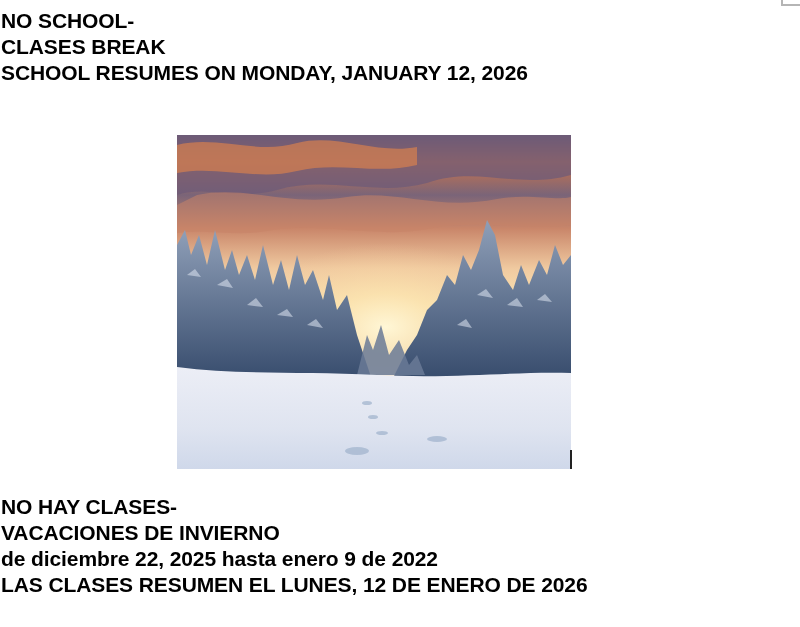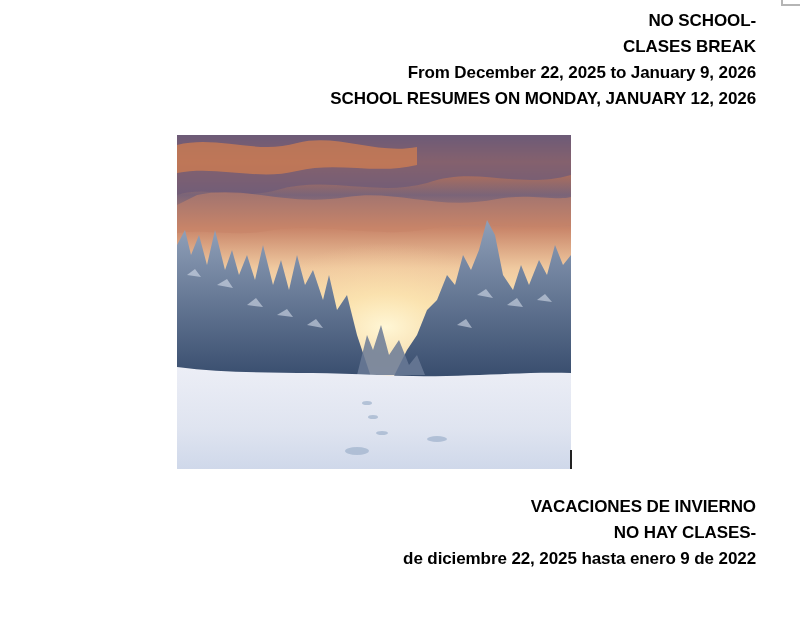--- a/index.html
+++ b/index.html
@@ -20,25 +20,25 @@
       left: 781px;
       top: -2px;
       width: 22px;
       height: 8px;
       border-left: 2px solid #b5b5b5;
       border-bottom: 2px solid #b5b5b5;
       box-sizing: border-box;
     }
     .text-block {
       position: absolute;
-      left: 8px;
+      left: 1px;
       width: 748px;
-      text-align: right;
+      text-align: left;
       font-weight: bold;
-      font-size: 17px;
+      font-size: 21px;
       line-height: 26px;
       letter-spacing: -0.1px;
     }
     .text-block .line {
       display: block;
       white-space: nowrap;
     }
     .english { top: 8px; }
     .spanish { top: 494px; }
 
@@ -66,21 +66,20 @@
     }
   </style>
 </head>
 <body>
 
 <div class="corner-mark"></div>
 
 <div class="text-block english">
   <span class="line">NO SCHOOL-</span>
   <span class="line">CLASES BREAK</span>
-  <span class="line">From December 22, 2025 to January 9, 2026</span>
   <span class="line">SCHOOL RESUMES ON MONDAY, JANUARY 12, 2026</span>
 </div>
 
 <div class="photo">
   <svg viewBox="0 0 394 334" preserveAspectRatio="none">
     <defs>
       <radialGradient id="sun" cx="0.53" cy="0.55" r="0.35">
         <stop offset="0%" stop-color="#fff7d6" stop-opacity="1"></stop>
         <stop offset="40%" stop-color="#fbe2ae" stop-opacity="0.8"></stop>
         <stop offset="100%" stop-color="#f2c79a" stop-opacity="0"></stop>
@@ -127,16 +126,17 @@
       <ellipse cx="196" cy="282" rx="5" ry="2"></ellipse>
       <ellipse cx="205" cy="298" rx="6" ry="2"></ellipse>
       <ellipse cx="180" cy="316" rx="12" ry="4"></ellipse>
       <ellipse cx="260" cy="304" rx="10" ry="3"></ellipse>
     </g>
   </svg>
 </div>
 <div class="photo-edge"></div>
 
 <div class="text-block spanish">
+  <span class="line">NO HAY CLASES-</span>
   <span class="line">VACACIONES DE INVIERNO</span>
-  <span class="line">NO HAY CLASES-</span>
   <span class="line">de diciembre 22, 2025 hasta enero 9 de 2022</span>
+  <span class="line">LAS CLASES RESUMEN EL LUNES, 12 DE ENERO DE 2026</span>
 </div>
 
 </body></html>

